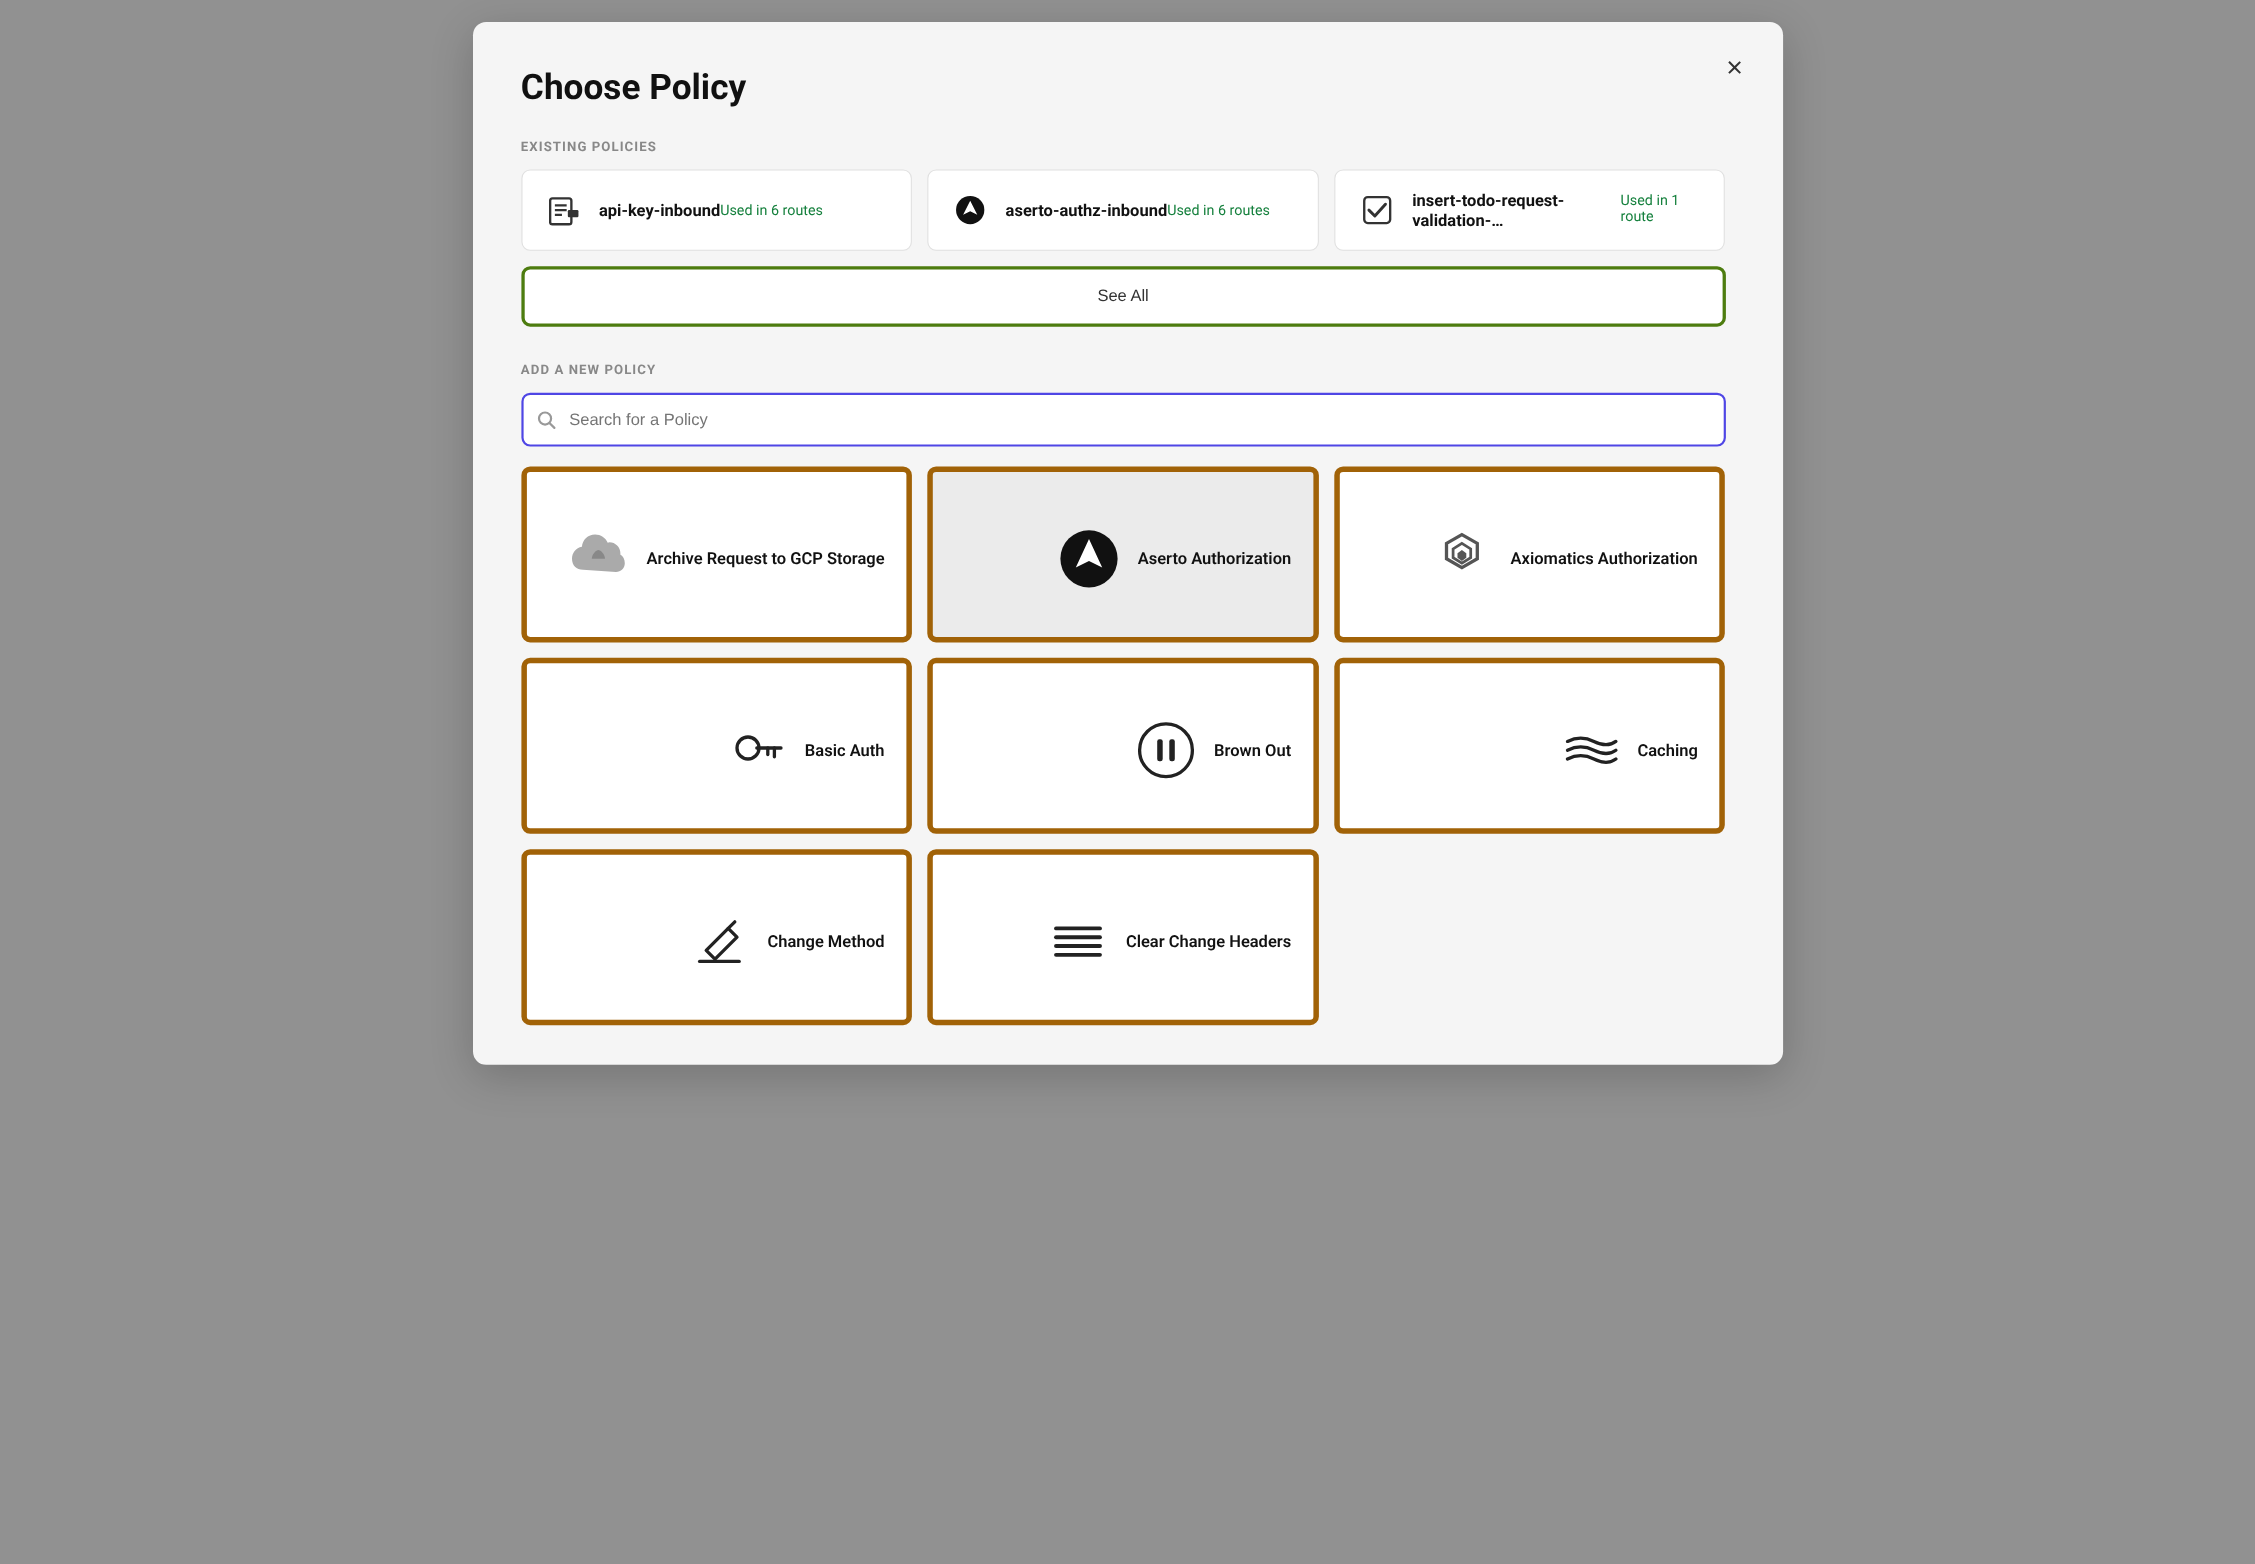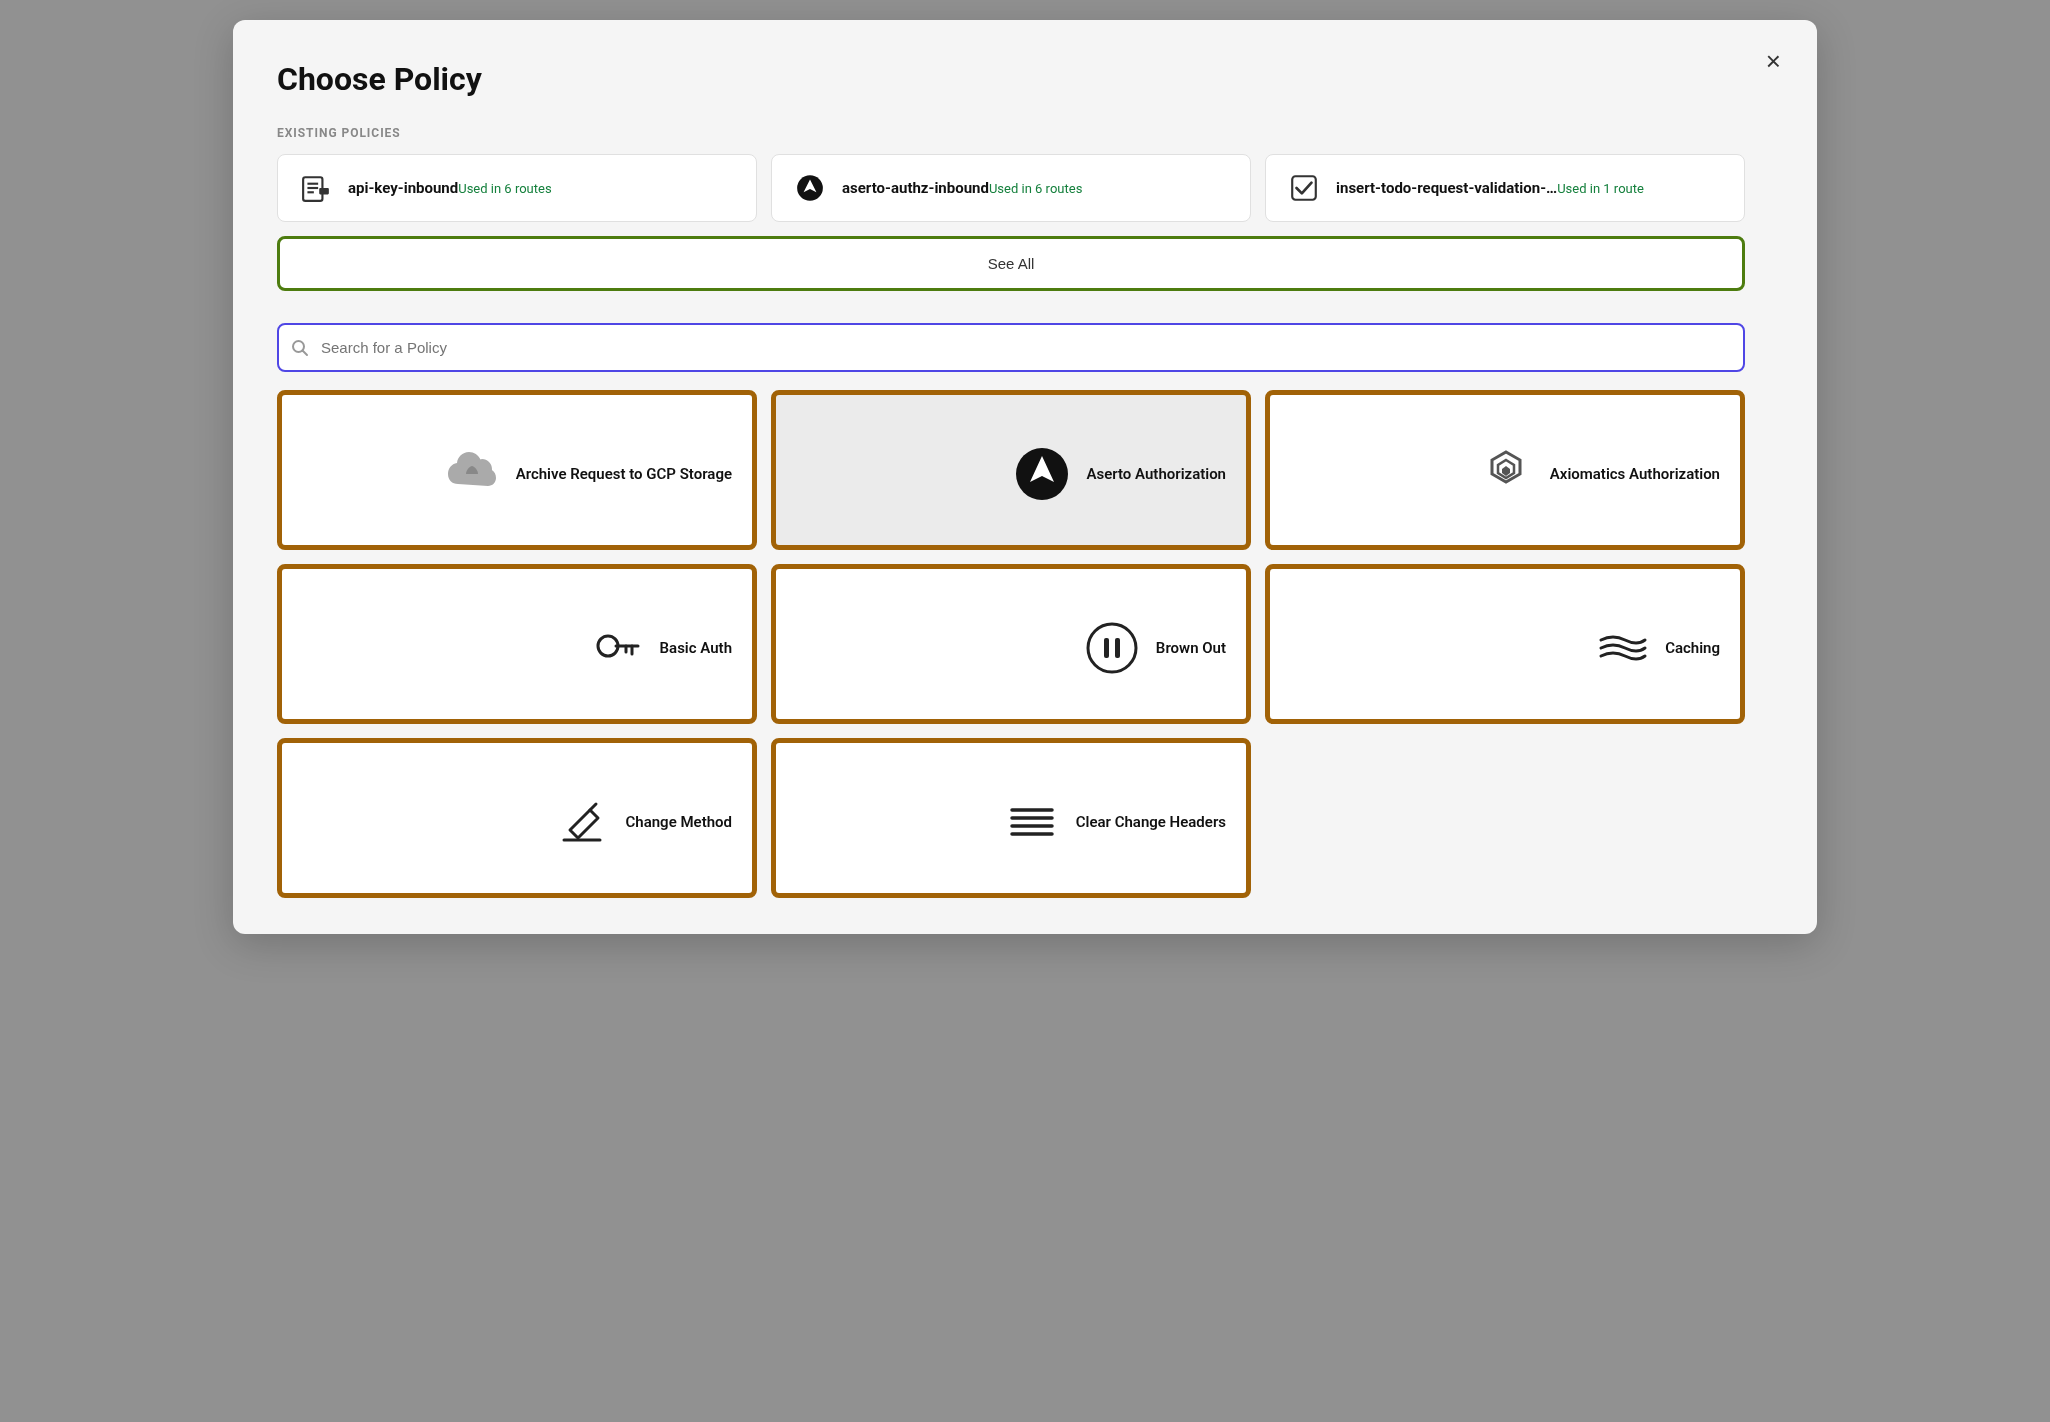--- a/index.html
+++ b/index.html
@@ -23,22 +23,22 @@
       height: 1422px;
       display: flex;
       align-items: flex-start;
       justify-content: center;
       padding-top: 20px;
     }
 
     .modal {
       background: #f5f5f5;
       border-radius: 12px;
-      width: 1584px;
-      padding: 40px 72px 36px 44px;
+      width: 1191px;
+      padding: 40px 52px 36px 44px;
       position: relative;
       box-shadow: 0 10px 40px rgba(0,0,0,0.2);
     }
 
     .modal-title {
       font-size: 32px;
       font-weight: 700;
       color: #111;
       margin-bottom: 28px;
     }
@@ -255,20 +255,21 @@
         <div class="policy-card-text">
           <span class="policy-card-name">insert-todo-request-validation-…</span>
           <span class="policy-card-meta">Used in 1 route</span>
         </div>
       </div>
     </div>
 
     <button class="see-all-btn">See All</button>
 
     <div class="add-policy-section">
+      <div class="section-label">ADD A NEW POLICY</div>
 
       <div class="search-container">
         <span class="search-icon-wrap">
           <svg width="18" height="18" viewBox="0 0 18 18" fill="none">
             <circle cx="7.5" cy="7.5" r="5.5" stroke="#999" stroke-width="2"></circle>
             <line x1="11.5" y1="11.5" x2="16" y2="16" stroke="#999" stroke-width="2" stroke-linecap="round"></line>
           </svg>
         </span>
         <input class="search-input" type="text" placeholder="Search for a Policy" style="">
       </div>

